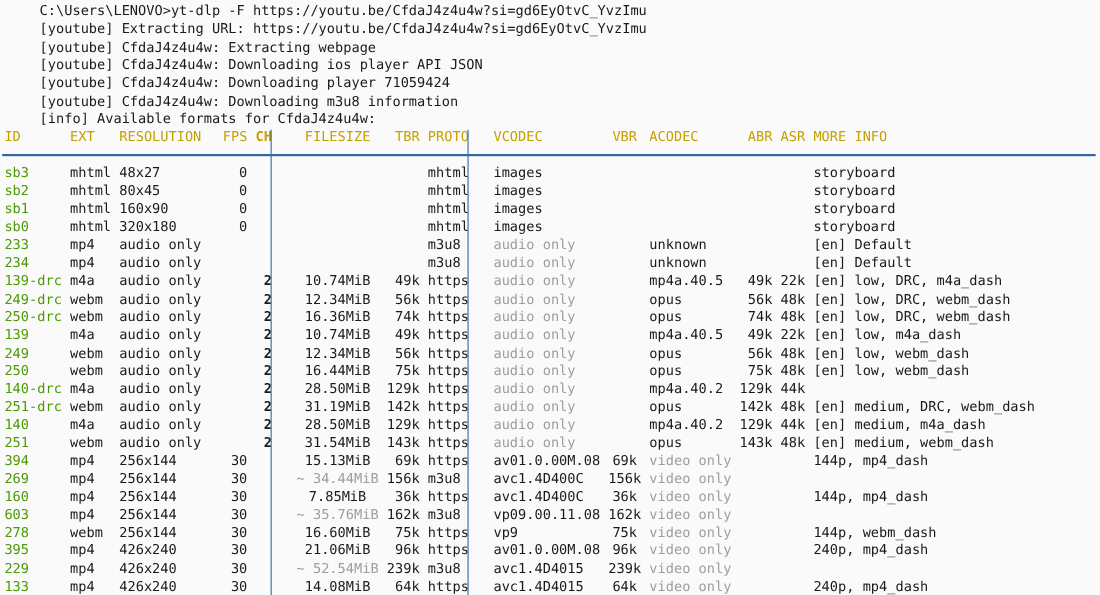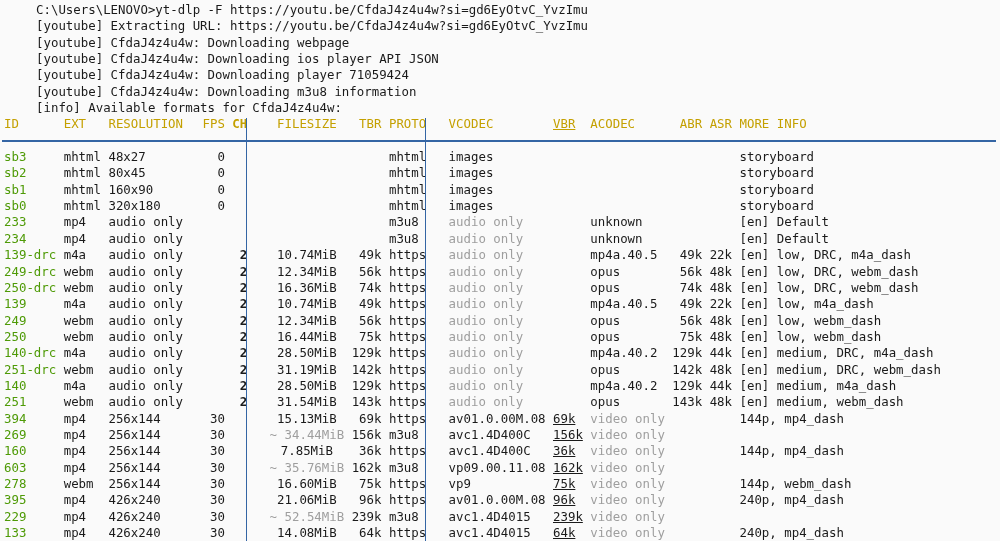--- a/index.html
+++ b/index.html
@@ -21,41 +21,41 @@
   .c-id     { width: 8ch;  color: var(--green); }
   .c-ext    { width: 6ch; }
   .c-res    { width: 11ch; }
   .c-fps    { width: 4ch;  padding-right: 1ch; text-align: right; margin-left: 12px; }
   .c-ch     { width: 3ch;  padding-right: 1ch; text-align: right; font-weight: bold; }
   .c-bar    { width: 2ch;  color: var(--blue); }
   .c-size   { width: 11ch; padding-right: 1ch; text-align: center; }
   .c-tbr    { width: 5ch;  padding-right: 1ch; text-align: right; }
   .c-proto  { width: 6ch; }
   .c-vcodec { width: 14ch; }
-  .c-vbr    { width: 5ch;  padding-right: 1ch; text-align: left; text-decoration: underline; }
+  .c-vbr    { width: 5ch;  padding-right: 1ch; text-align: center; }
   .c-acodec { width: 11ch; }
   .c-abr    { width: 5ch;  padding-right: 1ch; text-align: right; }
   .c-asr    { width: 4ch;  padding-right: 1ch; text-align: right; }
   .row > .c-more { flex: 1 1 auto; width: auto; }
   .hdr > span { color: var(--yellow); }
   .hdr > .c-bar { color: var(--blue); }
   .muted { color: var(--muted); }
   .sep { position: relative; height: var(--lh); }
   .sep::before { content: ""; position: absolute; left: -2px; right: 4px; top: 7px; height: 2px; background: var(--blue); }
   .vrule { position: absolute; top: 118px; bottom: 0; width: 1px; background: var(--blue); }
   #vrule1 { left: calc(4px + 32.4ch); }
   #vrule2 { left: calc(4px + 56.4ch); }
 </style>
 </head>
 <body>
 
 <div class="screen">
   <div class="line">C:\Users\LENOVO&gt;yt-dlp -F https://youtu.be/CfdaJ4z4u4w?si=gd6EyOtvC_YvzImu</div>
   <div class="line">[youtube] Extracting URL: https://youtu.be/CfdaJ4z4u4w?si=gd6EyOtvC_YvzImu</div>
-  <div class="line">[youtube] CfdaJ4z4u4w: Downloading webpage</div>
+  <div class="line">[youtube] CfdaJ4z4u4w: Extracting webpage</div>
   <div class="line">[youtube] CfdaJ4z4u4w: Downloading ios player API JSON</div>
   <div class="line">[youtube] CfdaJ4z4u4w: Downloading player 71059424</div>
   <div class="line">[youtube] CfdaJ4z4u4w: Downloading m3u8 information</div>
   <div class="line">[info] Available formats for CfdaJ4z4u4w:</div>
 
   <div class="row hdr">
     <span class="c-id">ID</span>
     <span class="c-ext">EXT</span>
     <span class="c-res">RESOLUTION</span>
     <span class="c-fps">FPS</span>
@@ -313,21 +313,20 @@
     <span class="c-bar"></span>
     <span class="c-size">28.50MiB</span>
     <span class="c-tbr">129k</span>
     <span class="c-proto">https</span>
     <span class="c-bar"></span>
     <span class="c-vcodec muted">audio only</span>
     <span class="c-vbr"></span>
     <span class="c-acodec">mp4a.40.2</span>
     <span class="c-abr">129k</span>
     <span class="c-asr">44k</span>
-    <span class="c-more">[en] medium, DRC, m4a_dash</span>
   </div>
 
   <div class="row">
     <span class="c-id">251-drc</span>
     <span class="c-ext">webm</span>
     <span class="c-res">audio only</span>
     <span class="c-fps"></span>
     <span class="c-ch">2</span>
     <span class="c-bar"></span>
     <span class="c-size">31.19MiB</span>

